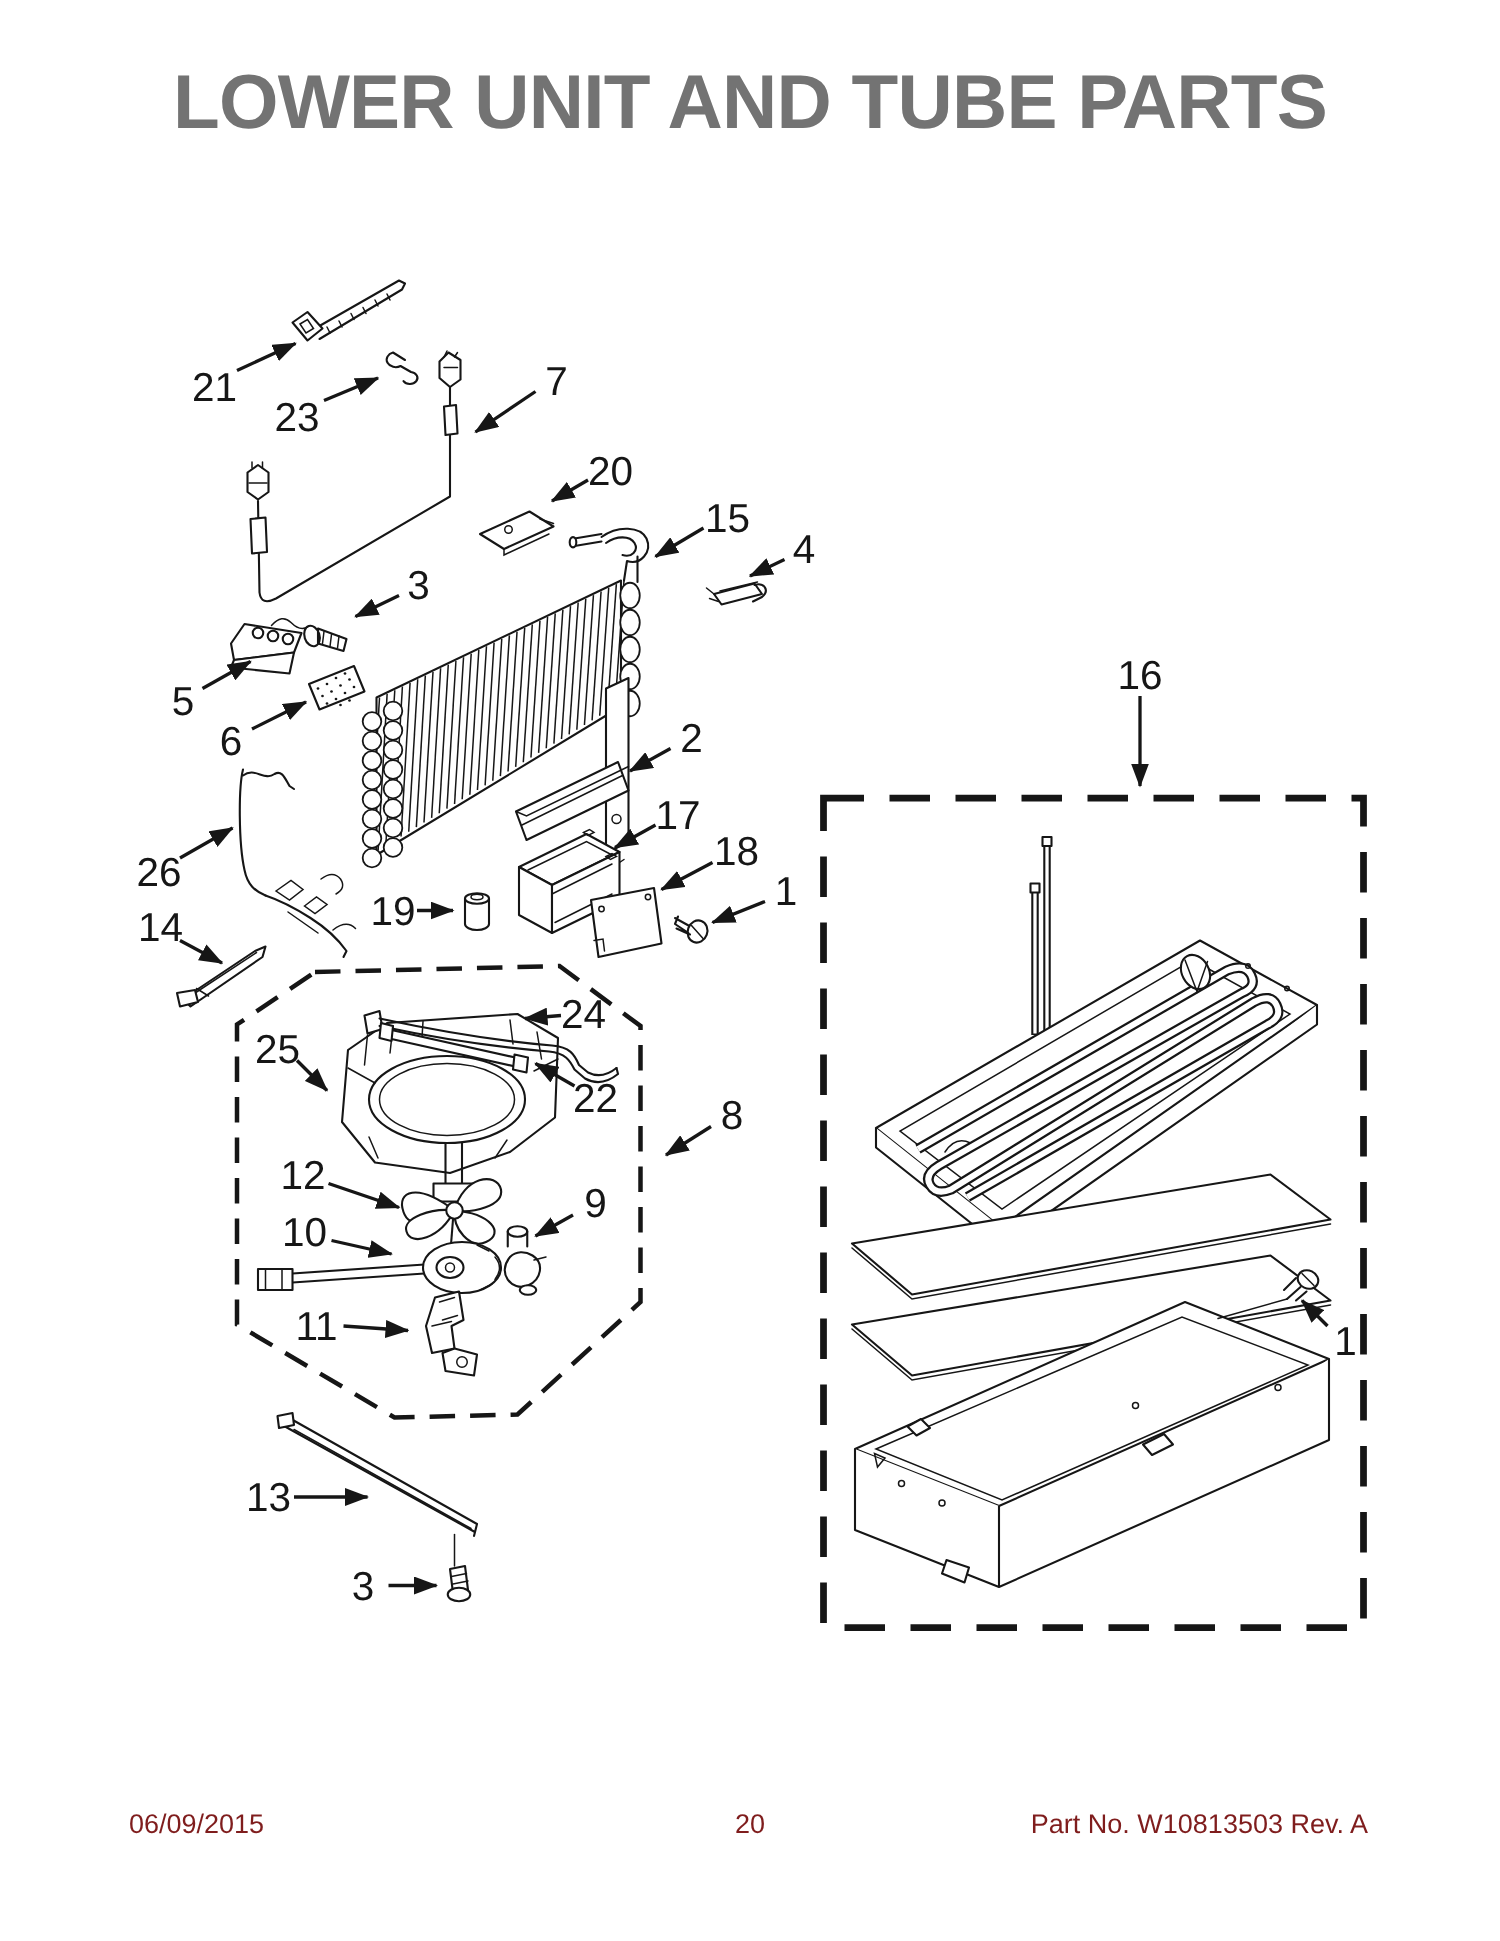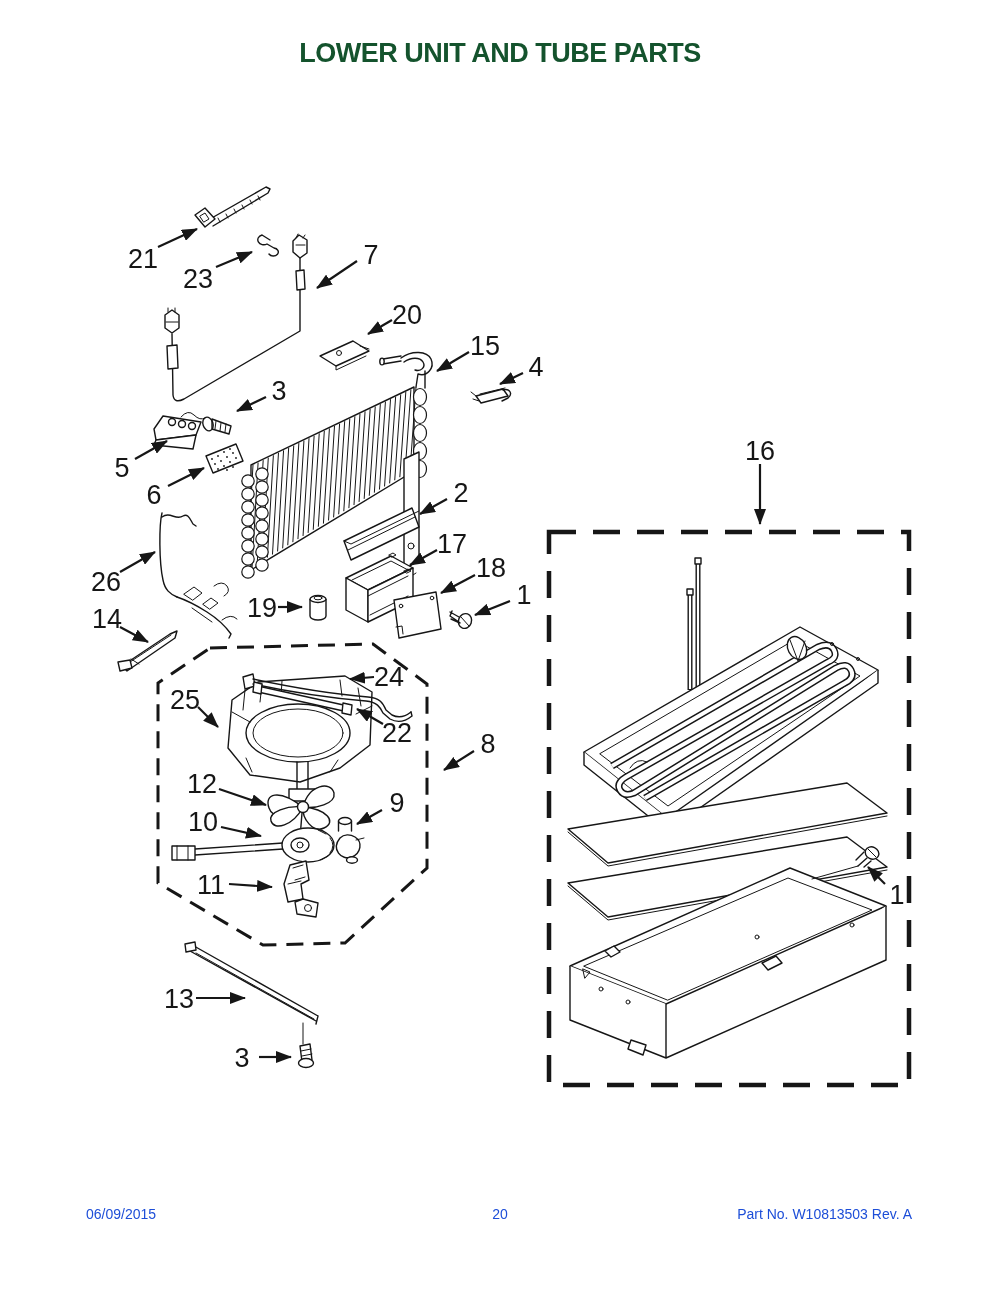--- a/index.html
+++ b/index.html
@@ -1,20 +1,20 @@
 <!DOCTYPE html>
 <html><head>
 <meta charset="utf-8">
 <style>
   html,body{margin:0;padding:0;background:#ffffff;}
   .page{position:relative;width:1000px;height:1294px;background:#ffffff;overflow:hidden;
         font-family:"Liberation Sans",sans-serif;color:#111;}
   .title{position:absolute;top:38px;left:0;width:1000px;text-align:center;
-         font-size:27px;font-weight:bold;letter-spacing:-0.5px;color:#14532d;}
-  .footer{position:absolute;top:1206px;left:0;width:1000px;height:24px;font-size:14px;color:#1d4ed8;}
+         font-size:51px;font-weight:bold;letter-spacing:-0.5px;color:#737373;}
+  .footer{position:absolute;top:1206px;left:0;width:1000px;height:24px;font-size:18px;color:#7f1d1d;}
   .footer .f-date{position:absolute;left:86px;}
   .footer .f-page{position:absolute;left:0;width:1000px;text-align:center;}
   .footer .f-part{position:absolute;right:88px;text-align:right;}
   svg{position:absolute;top:0;left:0;}
   .ink{stroke:#161616;fill:none;stroke-width:1.4;stroke-linecap:round;stroke-linejoin:round;}
   .ink-thin{stroke:#161616;fill:none;stroke-width:1;stroke-linecap:round;}
   .wfill{fill:#ffffff;stroke:#161616;stroke-width:1.4;stroke-linejoin:round;}
   .callout-text{font-family:"Liberation Sans",sans-serif;font-size:27px;fill:#161616;}
 </style>
 </head>

